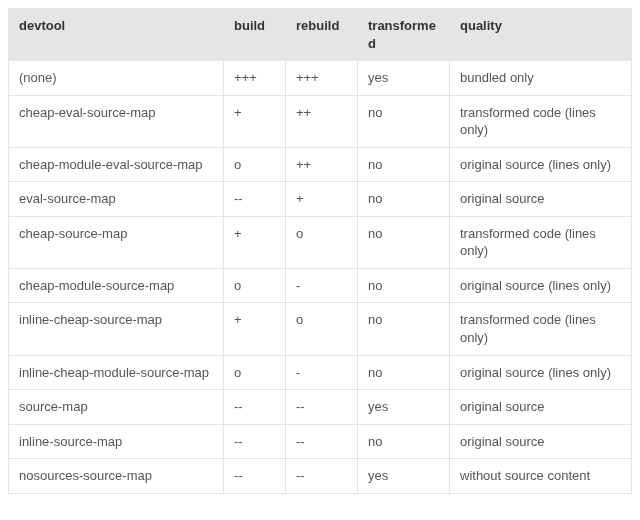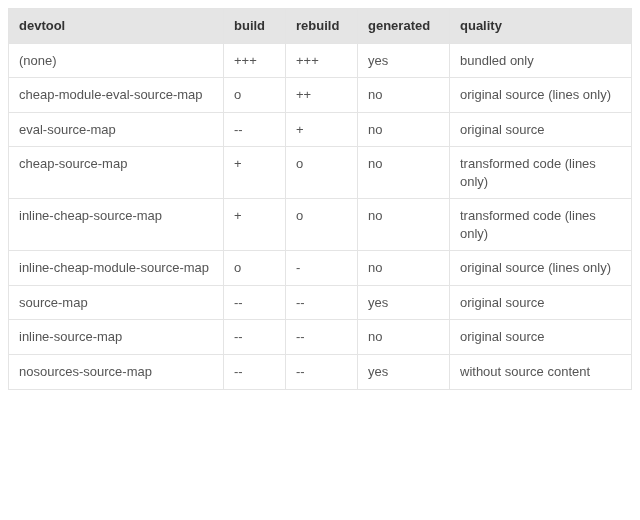--- a/index.html
+++ b/index.html
@@ -48,31 +48,38 @@
       <col class="c-build">
       <col class="c-rebuild">
       <col class="c-prod">
       <col class="c-quality">
   </colgroup>
   <thead>
     <tr>
       <th>devtool</th>
       <th>build</th>
       <th>rebuild</th>
-      <th>generated</th>
+      <th>transformed</th>
       <th>quality</th>
     </tr>
   </thead>
   <tbody>
     <tr>
         <td>(none)</td>
         <td>+++</td>
         <td>+++</td>
         <td>yes</td>
         <td>bundled only</td>
+      </tr>
+    <tr>
+        <td>cheap-eval-source-map</td>
+        <td>+</td>
+        <td>++</td>
+        <td>no</td>
+        <td>transformed code (lines only)</td>
       </tr>
     <tr>
         <td>cheap-module-eval-source-map</td>
         <td>o</td>
         <td>++</td>
         <td>no</td>
         <td>original source (lines only)</td>
       </tr>
     <tr>
         <td>eval-source-map</td>
@@ -80,20 +87,27 @@
         <td>+</td>
         <td>no</td>
         <td>original source</td>
       </tr>
     <tr>
         <td>cheap-source-map</td>
         <td>+</td>
         <td>o</td>
         <td>no</td>
         <td>transformed code (lines only)</td>
+      </tr>
+    <tr>
+        <td>cheap-module-source-map</td>
+        <td>o</td>
+        <td>-</td>
+        <td>no</td>
+        <td>original source (lines only)</td>
       </tr>
     <tr>
         <td>inline-cheap-source-map</td>
         <td>+</td>
         <td>o</td>
         <td>no</td>
         <td>transformed code (lines only)</td>
       </tr>
     <tr>
         <td>inline-cheap-module-source-map</td>

